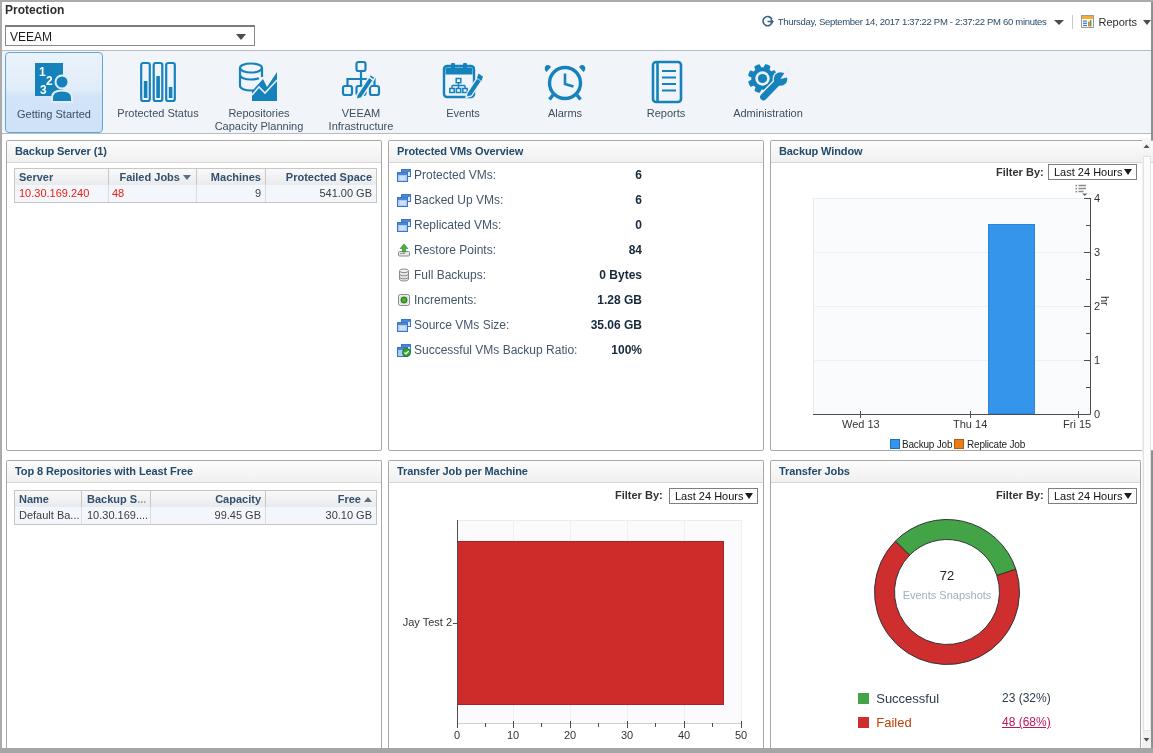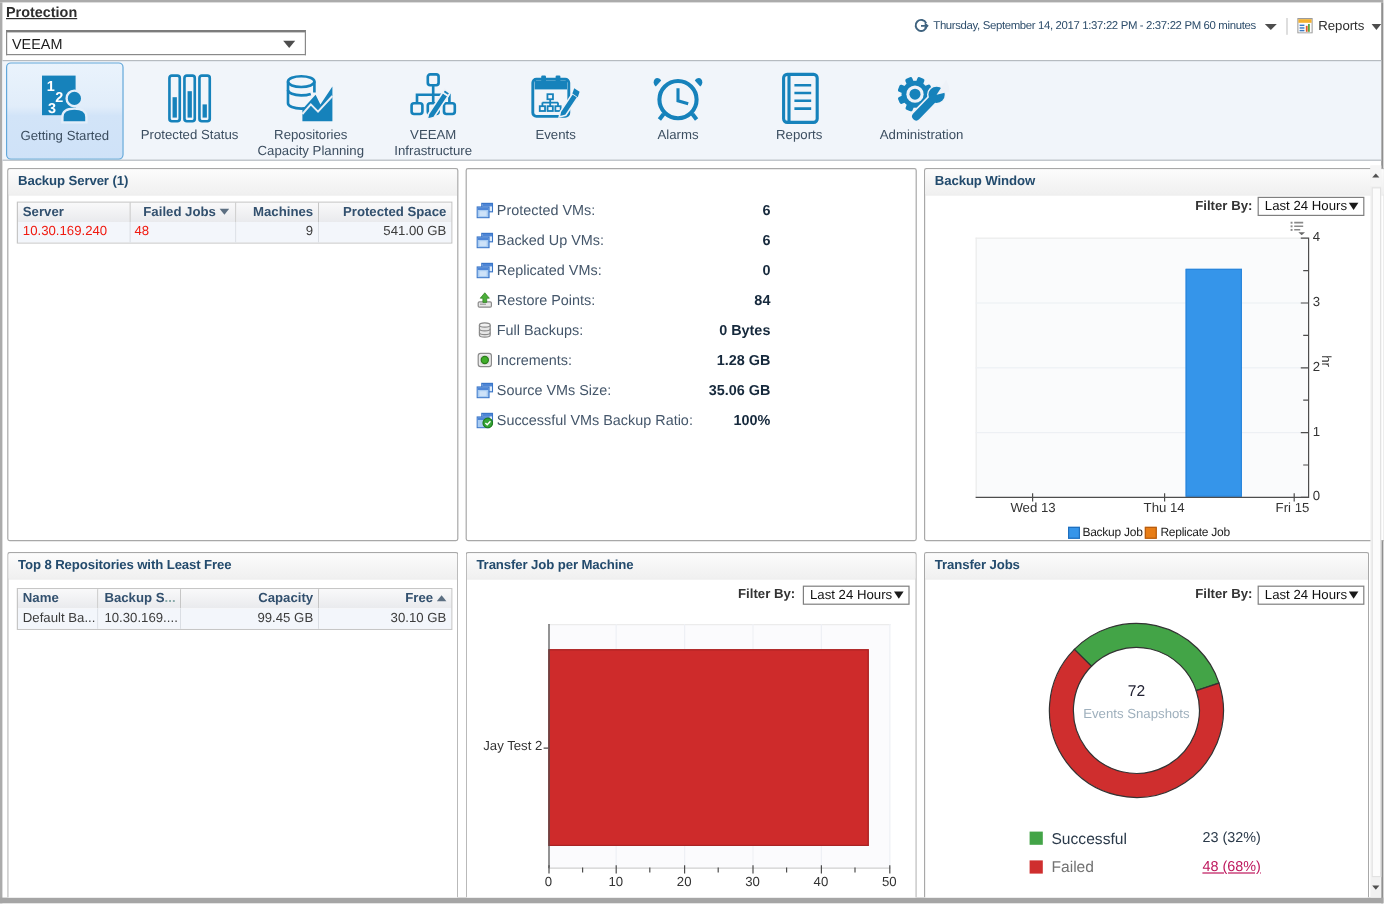--- a/index.html
+++ b/index.html
@@ -8,21 +8,21 @@
 #page { position:relative; width:1153px; height:753px; background:#fff; }
 .abs { position:absolute; }
 
 
 #topline { left:0; top:0; width:1153px; height:2px; background:#ababab; }
 #leftline { left:0; top:2px; width:2px; height:751px; background:#ababab; }
 #rightline { left:1151px; top:2px; width:2px; height:751px; background:#8f8f8f; }
 #bottombar { left:0; top:748px; width:1153px; height:5px; background:#a5a5a5; }
 
 
-#protLbl { left:5px; top:3px; font-size:12px; font-weight:bold; color:#2d2d2d;text-decoration:underline; }
+#protLbl { left:5px; top:3px; font-size:12px; font-weight:bold; color:#2d2d2d; }
 #hdrRight { right:2px; top:14px; height:15px; display:flex; align-items:center; color:#2d4d6b; font-size:9.5px; letter-spacing:-0.3px; }
 #hdrRight .rep { font-size:11px; letter-spacing:0; }
 
 
 #veeamDd { left:5px; top:25px; width:250px; height:21px; background:#fff;
   border:1px solid #898989; border-top:2px solid #7c7c7c; }
 #veeamDd .txt { position:absolute; left:4px; top:3px; font-size:12px; color:#1c1c1c; }
 #veeamDd .arr { position:absolute; right:8px; top:7px; width:0; height:0;
   border-left:5px solid transparent; border-right:5px solid transparent; border-top:6px solid #4d4d4d; }
 
@@ -230,20 +230,21 @@
       <div class="gh tr" style="left:94px; width:88px; padding-right:5px;">Failed Jobs <span style="display:inline-block;width:0;height:0;border-left:4px solid transparent;border-right:4px solid transparent;border-top:5px solid #5c6f82;margin-bottom:1px;"></span></div>
       <div class="gh tr" style="left:182px; width:69px; padding-right:4px;">Machines</div>
       <div class="gh tr" style="left:251px; width:110px; padding-right:4px; border-right:none;">Protected Space</div>
       <div class="gc red" style="left:0; width:94px; padding-left:4px;">10.30.169.240</div>
       <div class="gc red" style="left:94px; width:88px; padding-left:3px;">48</div>
       <div class="gc tr" style="left:182px; width:69px; padding-right:4px;">9</div>
       <div class="gc tr" style="left:251px; width:110px; padding-right:4px; border-right:none;">541.00 GB</div>
     </div>
   </div>
   <div class="panel" id="p2" style="left:388px; top:140px; width:376px; height:311px;">
+    <div class="phead">Protected VMs Overview</div>
     <div class="vmrow" style="top:26px;">
         <span class="vic"><svg width="14" height="14" viewBox="0 0 14 14">
             <rect x="4.5" y="1.5" width="9" height="7" fill="#ddebfa" stroke="#3a76c8"></rect>
             <rect x="5" y="2" width="8" height="2" fill="#4e86d6"></rect>
             <rect x="0.5" y="4.5" width="10" height="9" fill="#a9ccf2" stroke="#3a76c8"></rect>
             <rect x="1" y="5" width="9" height="2" fill="#4e86d6"></rect>
             <rect x="2.5" y="8" width="6" height="4" fill="#cde2f8"></rect>
           </svg></span>
         <span class="vlab">Protected VMs:</span>
         <span class="vval">6</span>
@@ -404,21 +405,21 @@
     <div class="filterLbl" style="left:225px; top:28px;">Filter By:</div>
     <div class="filterDd" style="left:277px; top:27px;">Last 24 Hours<span class="da"></span></div>
     <svg width="160" height="160" viewBox="0 0 160 160" style="position:absolute; left:96px; top:51px;">
       <path d="M28.29 29.18 A72.5 72.5 0 0 1 148.83 57.24 L129.84 63.52 A52.5 52.5 0 0 0 42.55 43.20 Z" fill="#43a447" stroke="#333" stroke-width="1"></path>
         <path d="M148.83 57.24 A72.5 72.5 0 1 1 28.29 29.18 L42.55 43.20 A52.5 52.5 0 1 0 129.84 63.52 Z" fill="#cf2e2e" stroke="#333" stroke-width="1"></path>
     </svg>
     <div class="axlabel" style="left:96px; top:107px; width:160px; text-align:center; color:#223; font-size:13px;">72</div>
     <div class="axlabel" style="left:96px; top:128px; width:160px; text-align:center; color:#9fb0bd; font-size:11px;">Events Snapshots</div>
     <div class="leg" style="left:87px; top:230px; font-size:13px; color:#2b3a4a;"><span style="display:inline-block;width:11px;height:11px;background:#43a447;vertical-align:-1px;"></span>&nbsp;&nbsp;Successful</div>
     <div class="leg" style="left:231px; top:230px; font-size:12px; color:#2b3a4a;">23 (32%)</div>
-    <div class="leg" style="left:87px; top:254px; font-size:13px; color:#737373;"><span style="display:inline-block;width:11px;height:11px;background:#cf2e2e;vertical-align:-1px;"></span>&nbsp;&nbsp;Failed</div>
+    <div class="leg" style="left:87px; top:254px; font-size:13px; color:#c2410c;"><span style="display:inline-block;width:11px;height:11px;background:#cf2e2e;vertical-align:-1px;"></span>&nbsp;&nbsp;Failed</div>
     <div class="leg" style="left:231px; top:254px; font-size:12px; color:#be185d;text-decoration:underline;">48 (68%)</div>
   </div>
   <div class="abs" id="scrollbar" style="left:1142px; top:138px; width:9px; height:610px; background:#f1f1f1;">
     <div style="position:absolute; left:0; top:0; width:9px; height:17px; background:#f5f5f5;"></div>
     <svg width="9" height="17" style="position:absolute; left:0; top:0;">
         <path d="M1.5 10 L4.5 6.5 L7.5 10 Z" fill="#505050"></path>
       </svg>
     <div style="position:absolute; left:0.5px; top:18px; width:8px; height:575px; background:#fcfcfc; border:1px solid #e2e2e2;"></div>
     <svg width="9" height="17" style="position:absolute; left:0; bottom:0;">
         <path d="M1.5 7 L4.5 10.5 L7.5 7 Z" fill="#505050"></path>

